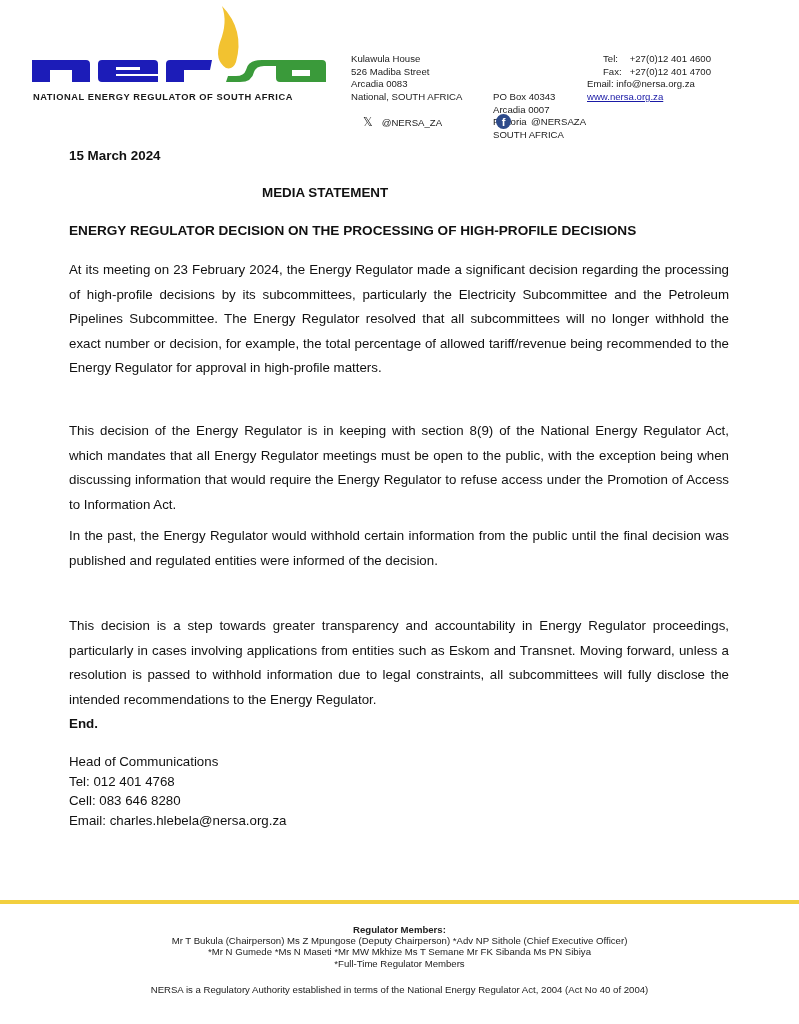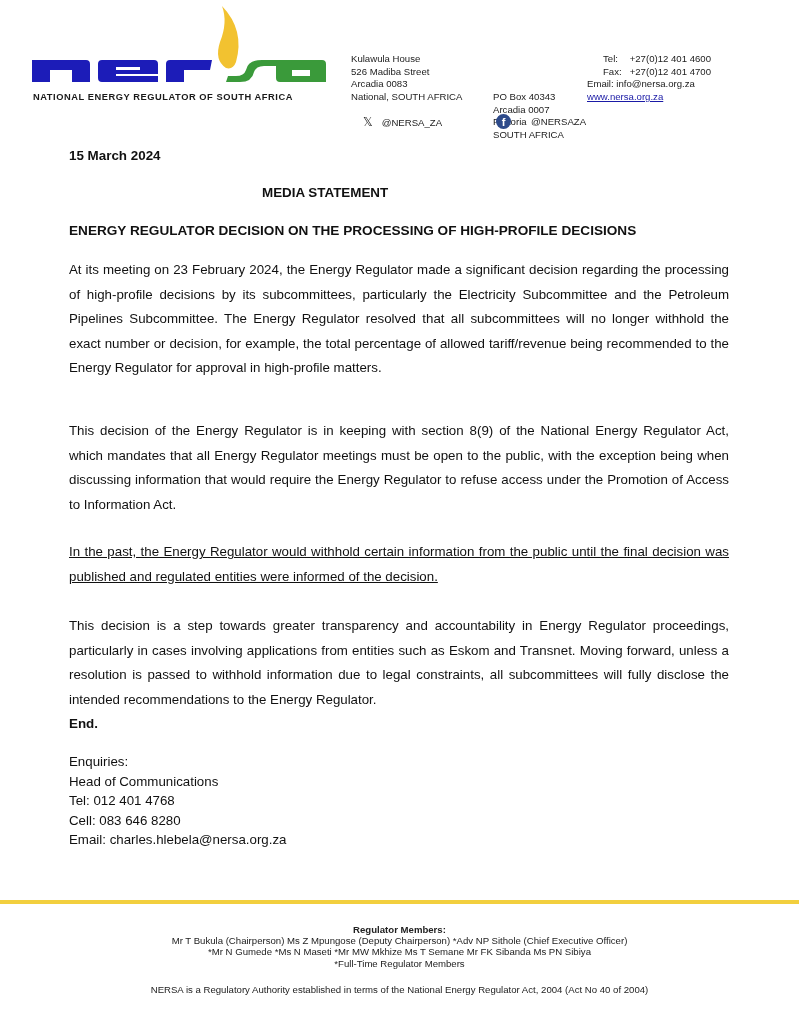--- a/index.html
+++ b/index.html
@@ -22,21 +22,21 @@
     .social-fb { left: 496px; top: 114px; }
     .x-glyph { font-size: 12px; margin-right: 9px; font-family: "DejaVu Sans", sans-serif; }
     .fb-glyph { width: 15px; height: 15px; border-radius: 50%; background: #2d4a8a; color: #fff; font-weight: bold; font-size: 11px; display: inline-flex; align-items: center; justify-content: center; margin-right: 20px; font-family: "Liberation Sans", sans-serif; }
     
     .date { left: 69px; top: 148px; font-size: 13.4px; font-weight: bold; }
     .media { left: 262px; top: 185px; font-size: 13.4px; font-weight: bold; }
     .headline { left: 69px; top: 223px; font-size: 13.6px; font-weight: bold; white-space: nowrap; }
     .para { left: 69px; width: 660px; font-size: 13.3px; line-height: 24.6px; text-align: justify; text-align-last: left; }
     .p1 { top: 258px; }
     .p2 { top: 419px; }
-    .p3 { top: 540px; text-decoration: underline; }
+    .p3 { top: 524px; }
     .p4 { top: 614px; }
     .end { left: 69px; top: 716px; font-size: 13.4px; font-weight: bold; }
     .enq { left: 69px; top: 752px; font-size: 13.3px; line-height: 19.6px; }
     .enq div { height: 19.6px; white-space: nowrap; }
     
     .rule { left: 0; top: 900px; width: 799px; height: 4px; background: #f2cf3e; }
     .footer { left: 0; width: 799px; text-align: center; font-size: 9.6px; line-height: 11.2px; color: #222; }
     .f1 { top: 924px; }
     .f1 .fh { font-weight: bold; text-align: center; }
     .f2 { top: 984px; }
@@ -97,21 +97,20 @@
 <div class="abs headline">ENERGY REGULATOR DECISION ON THE PROCESSING OF HIGH-PROFILE DECISIONS</div>
 
 <div class="abs para p1">At its meeting on 23 February 2024, the Energy Regulator made a significant decision regarding the processing of high-profile decisions by its subcommittees, particularly the Electricity Subcommittee and the Petroleum Pipelines Subcommittee. The Energy Regulator resolved that all subcommittees will no longer withhold the exact number or decision, for example, the total percentage of allowed tariff/revenue being recommended to the Energy Regulator for approval in high-profile matters.</div>
 <div class="abs para p2">This decision of the Energy Regulator is in keeping with section 8(9) of the National Energy Regulator Act, which mandates that all Energy Regulator meetings must be open to the public, with the exception being when discussing information that would require the Energy Regulator to refuse access under the Promotion of Access to Information Act.</div>
 <div class="abs para p3">In the past, the Energy Regulator would withhold certain information from the public until the final decision was published and regulated entities were informed of the decision.</div>
 <div class="abs para p4">This decision is a step towards greater transparency and accountability in Energy Regulator proceedings, particularly in cases involving applications from entities such as Eskom and Transnet. Moving forward, unless a resolution is passed to withhold information due to legal constraints, all subcommittees will fully disclose the intended recommendations to the Energy Regulator.</div>
 
 <div class="abs end">End.</div>
 
 <div class="abs enq">
-  <div>Enquiries:</div>
   <div>Head of Communications</div>
   <div>Tel: 012 401 4768</div>
   <div>Cell: 083 646 8280</div>
   <div>Email: charles.hlebela@nersa.org.za</div>
 </div>
 
 <div class="abs rule"></div>
 <div class="abs footer f1">
   <div class="fh">Regulator Members:</div>
   <div>Mr T Bukula (Chairperson) Ms Z Mpungose (Deputy Chairperson) *Adv NP Sithole (Chief Executive Officer)</div>

